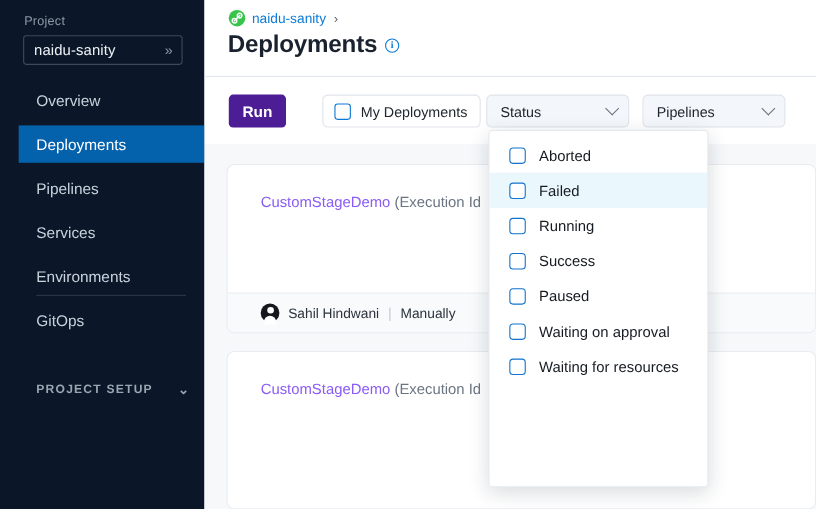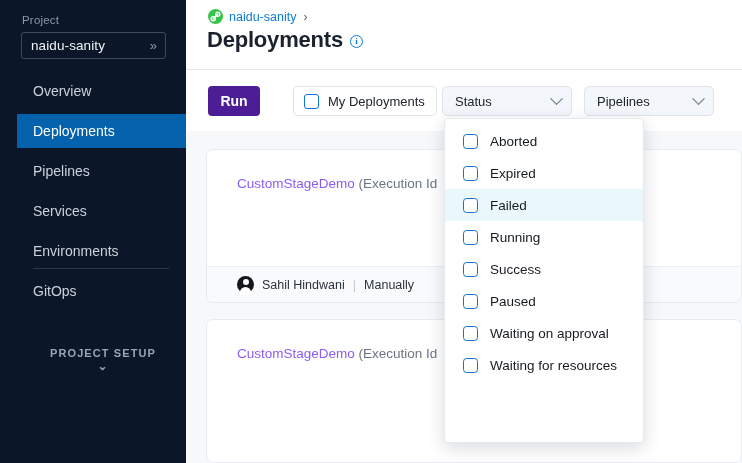--- a/index.html
+++ b/index.html
@@ -55,21 +55,20 @@
     position: absolute; left: 33px; top: 268px;
     width: 136px; height: 1px; background: #2a3848;
   }
   .setup {
     position: absolute; left: 33px; top: 347px;
     width: 140px;
     display: flex; align-items: center; justify-content: space-between;
     font-size: 11px; letter-spacing: 1.1px; color: #9aa5b1;
     font-weight: 600;
     cursor: pointer;
-    flex-direction: column;
   }
   .setup .chev-d { font-size: 12px; color: #9aa5b1; }
 
   
   .main {
     position: absolute; left: 186px; top: 0;
     width: 556px; height: 463px;
     background: #f6f8fa;
   }
   .header {
@@ -312,24 +311,20 @@
       </div>
 
     </div>
   </div>
 
   <div class="dropdown">
     <div class="dd-item">
       <span class="dd-cbox"></span>
       <span>Aborted</span>
     </div>
-    <div class="dd-item">
-      <span class="dd-cbox"></span>
-      <span>Expired</span>
-    </div>
     <div class="dd-item hl">
       <span class="dd-cbox"></span>
       <span>Failed</span>
     </div>
     <div class="dd-item">
       <span class="dd-cbox"></span>
       <span>Running</span>
     </div>
     <div class="dd-item">
       <span class="dd-cbox"></span>

